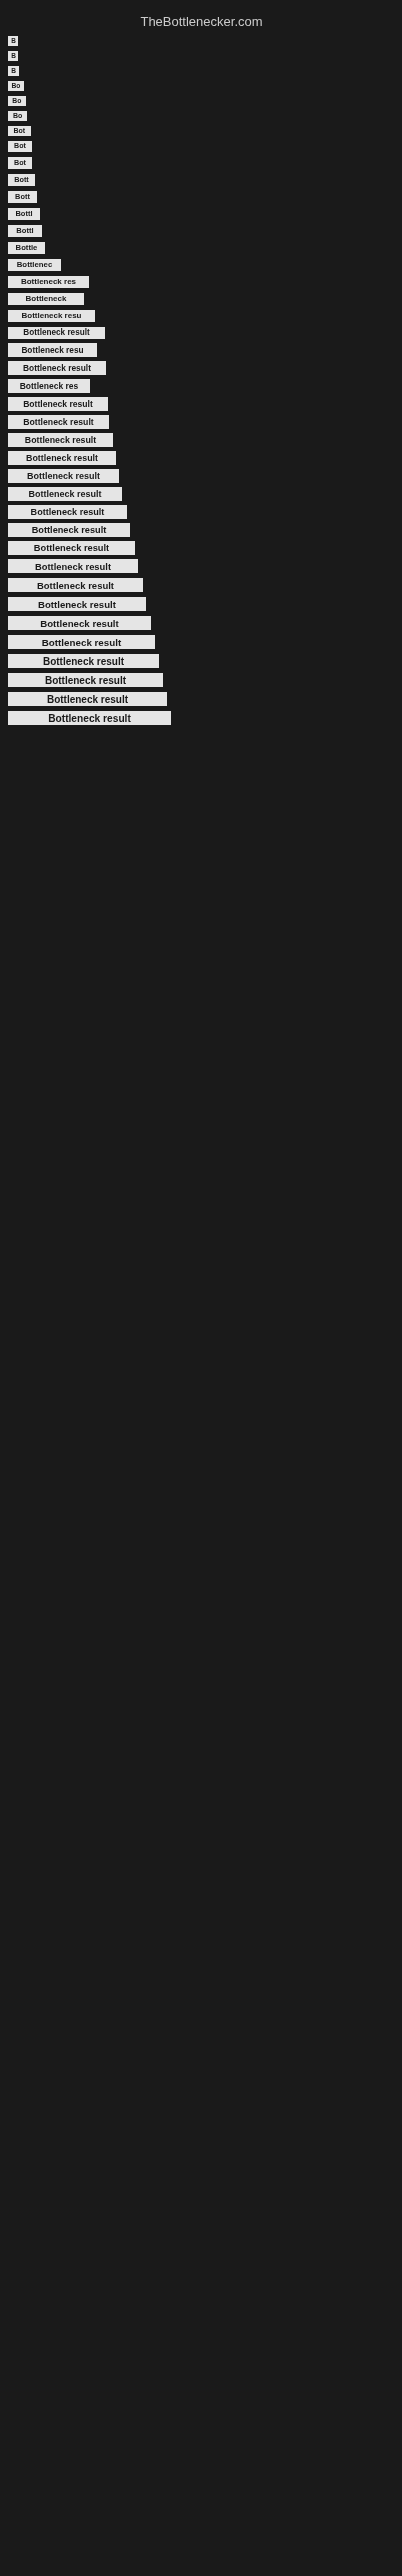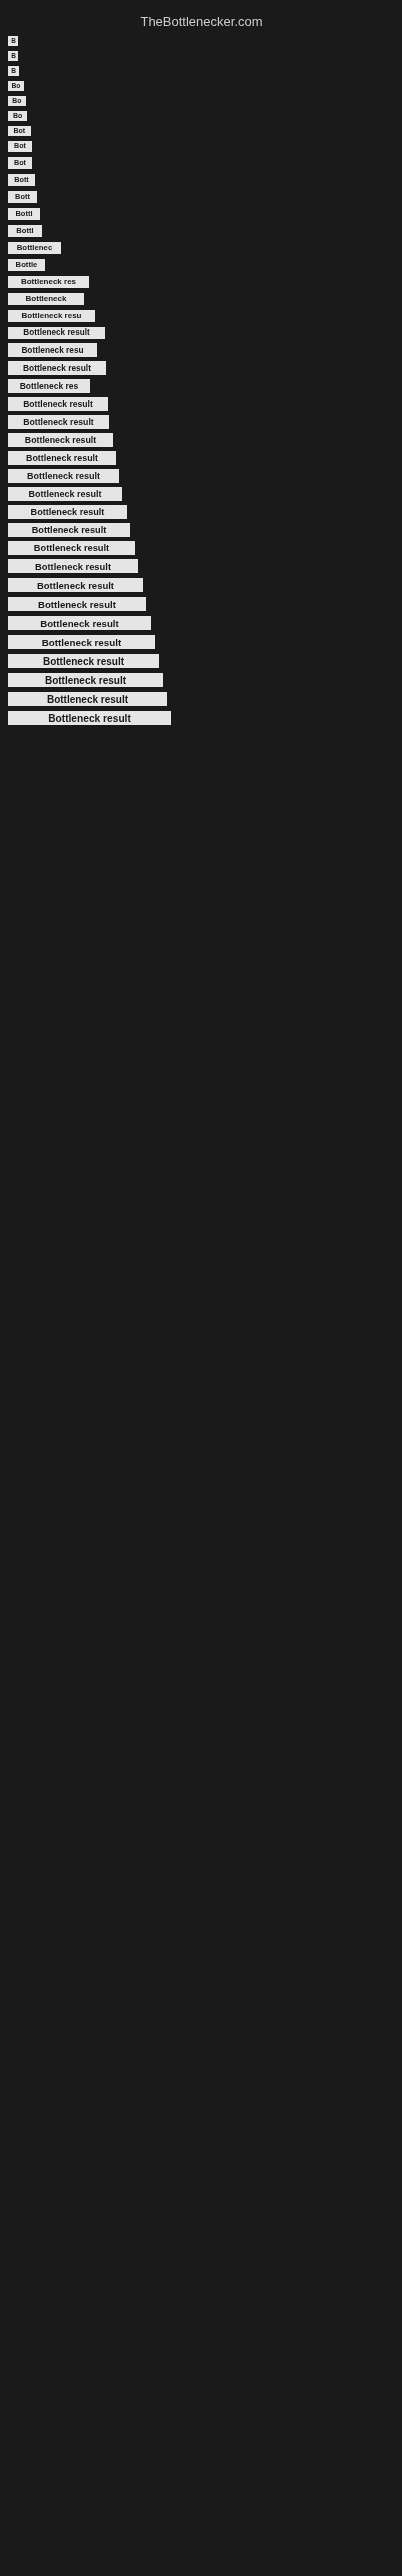--- a/index.html
+++ b/index.html
@@ -88,24 +88,24 @@
       <div class="row">
         <span class="label" style="width: 29px; font-size: 7.4px;">Bott</span>
       </div>
       <div class="row">
         <span class="label" style="width: 32px; font-size: 7.5px;">Bottl</span>
       </div>
       <div class="row">
         <span class="label" style="width: 34px; font-size: 7.6px;">Bottl</span>
       </div>
       <div class="row">
-        <span class="label" style="width: 53px; font-size: 7.8px;">Bottlenec</span>
+        <span class="label" style="width: 37px; font-size: 7.7px;">Bottle</span>
       </div>
       <div class="row">
-        <span class="label" style="width: 37px; font-size: 7.7px;">Bottle</span>
+        <span class="label" style="width: 53px; font-size: 7.8px;">Bottlenec</span>
       </div>
       <div class="row">
         <span class="label" style="width: 81px; font-size: 8px;">Bottleneck res</span>
       </div>
       <div class="row">
         <span class="label" style="width: 76px; font-size: 8px;">Bottleneck</span>
       </div>
       <div class="row">
         <span class="label" style="width: 87px; font-size: 8px;">Bottleneck resu</span>
       </div>

